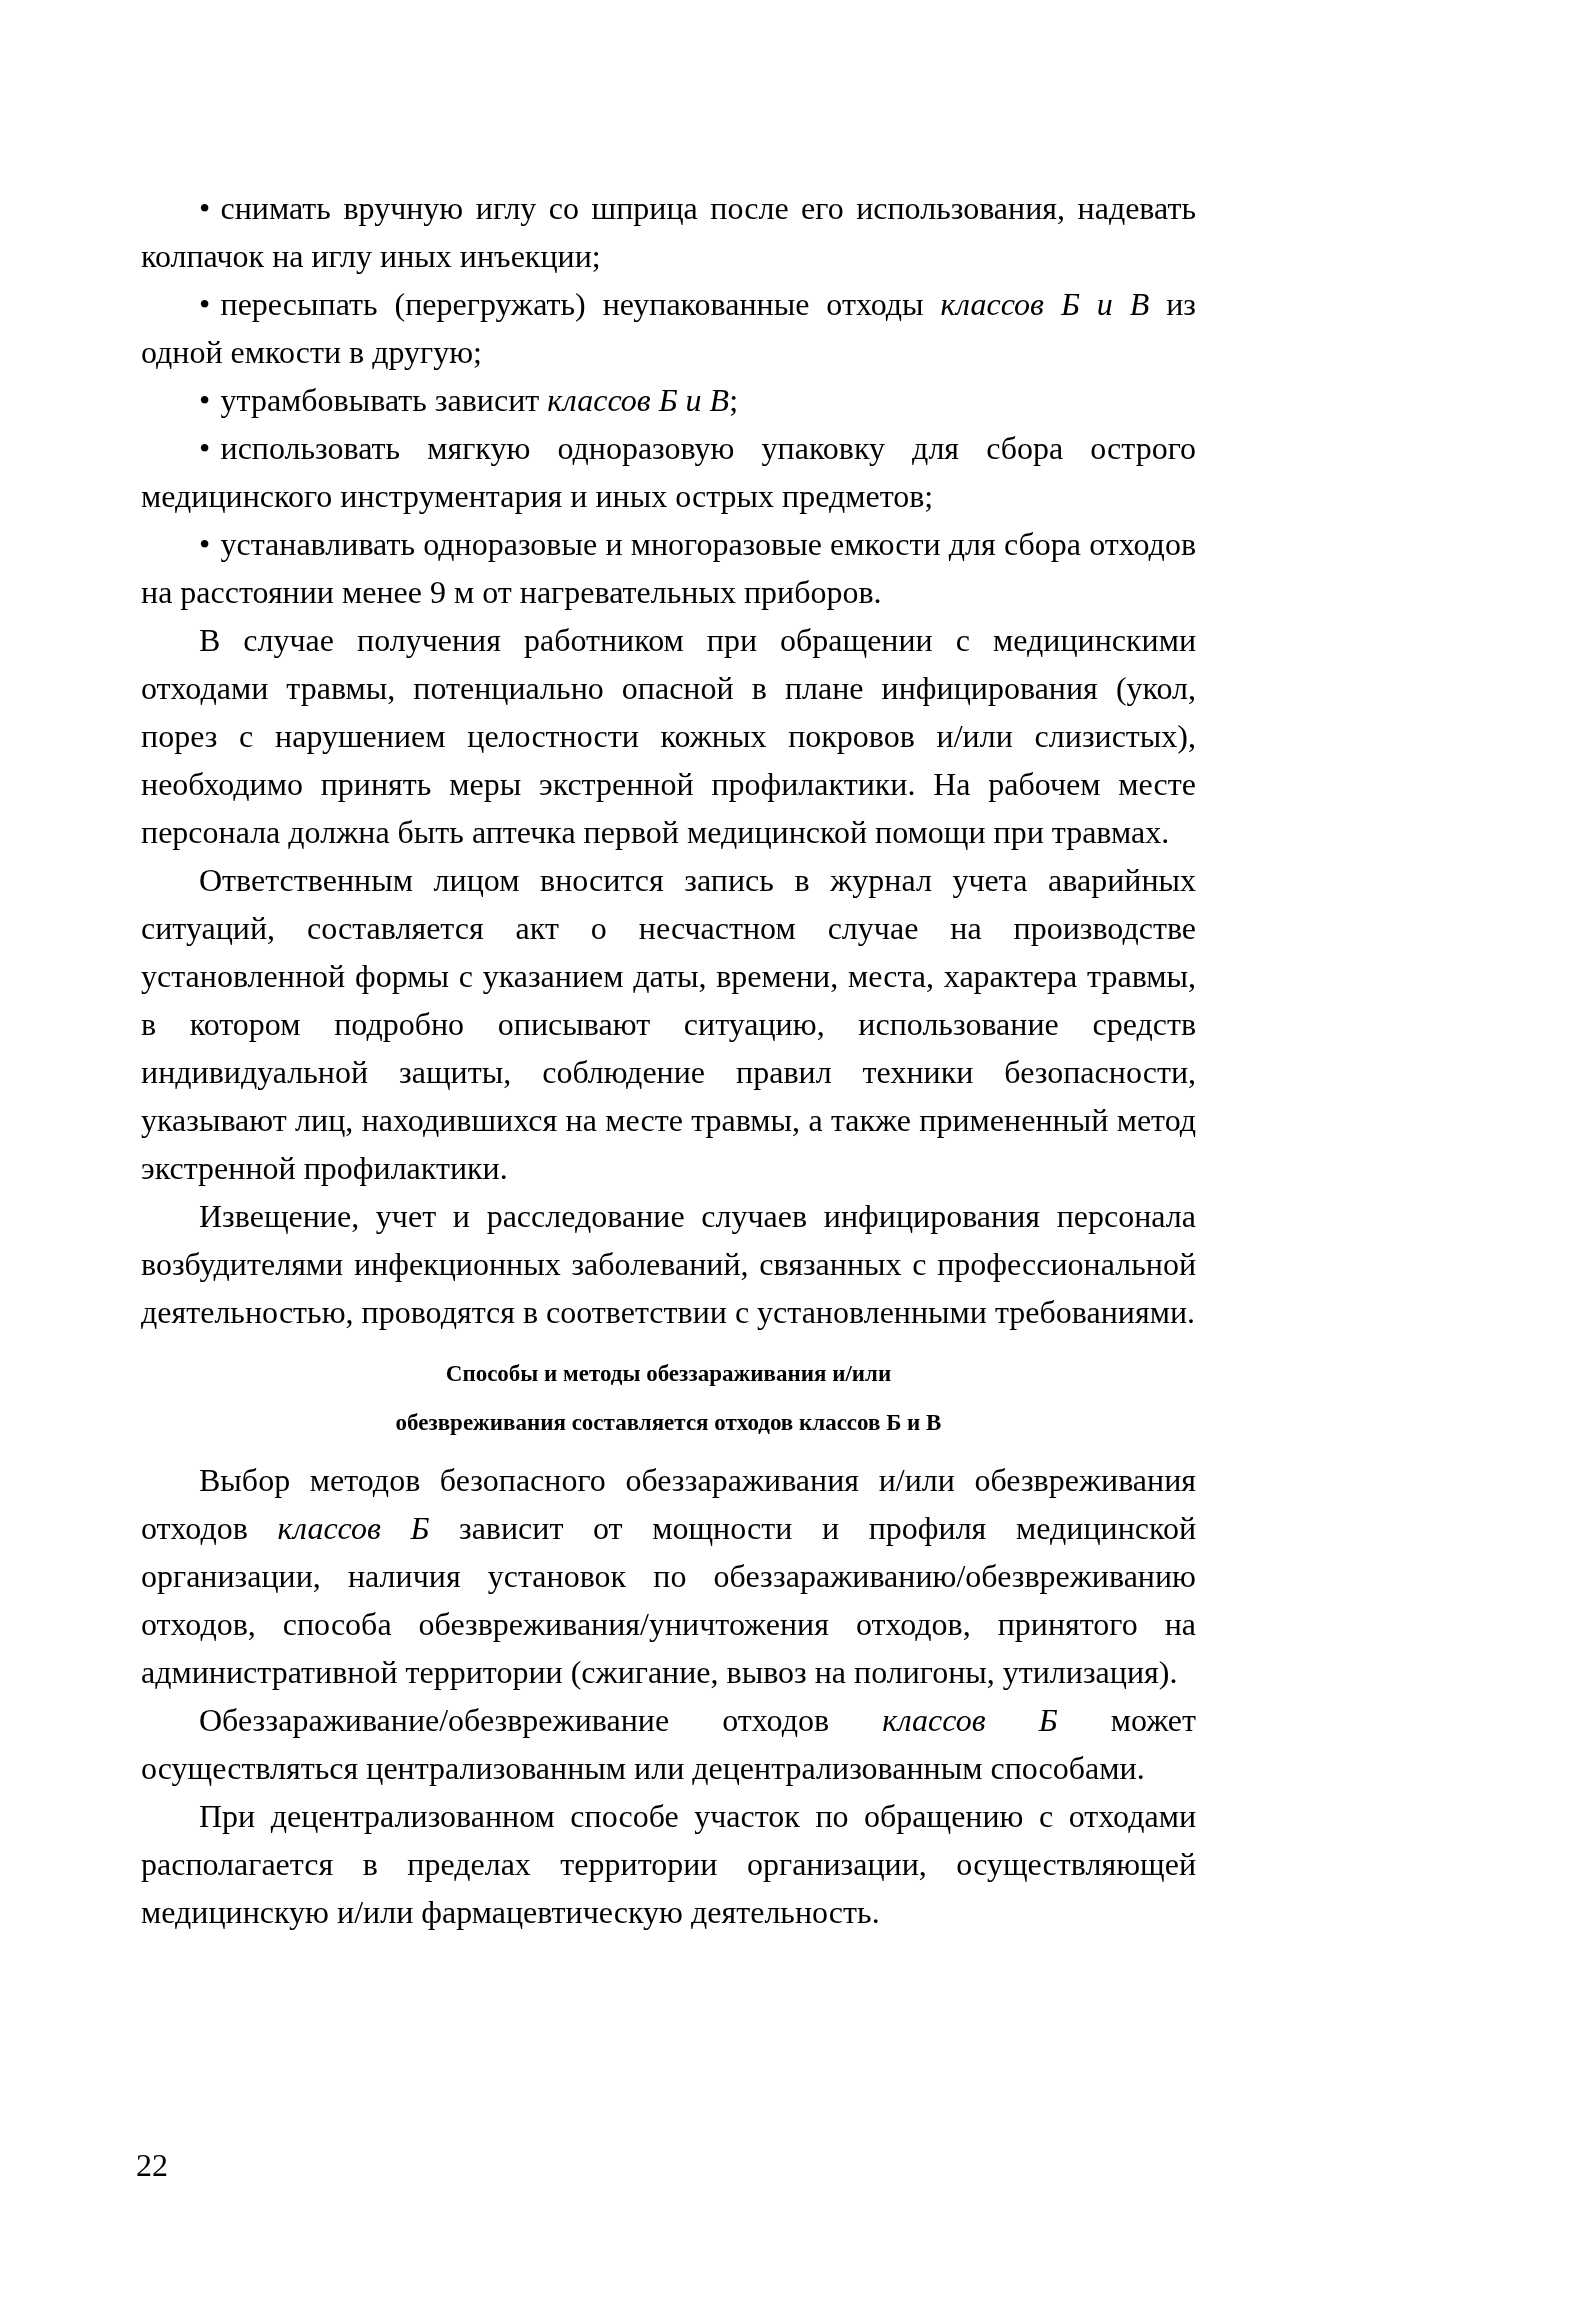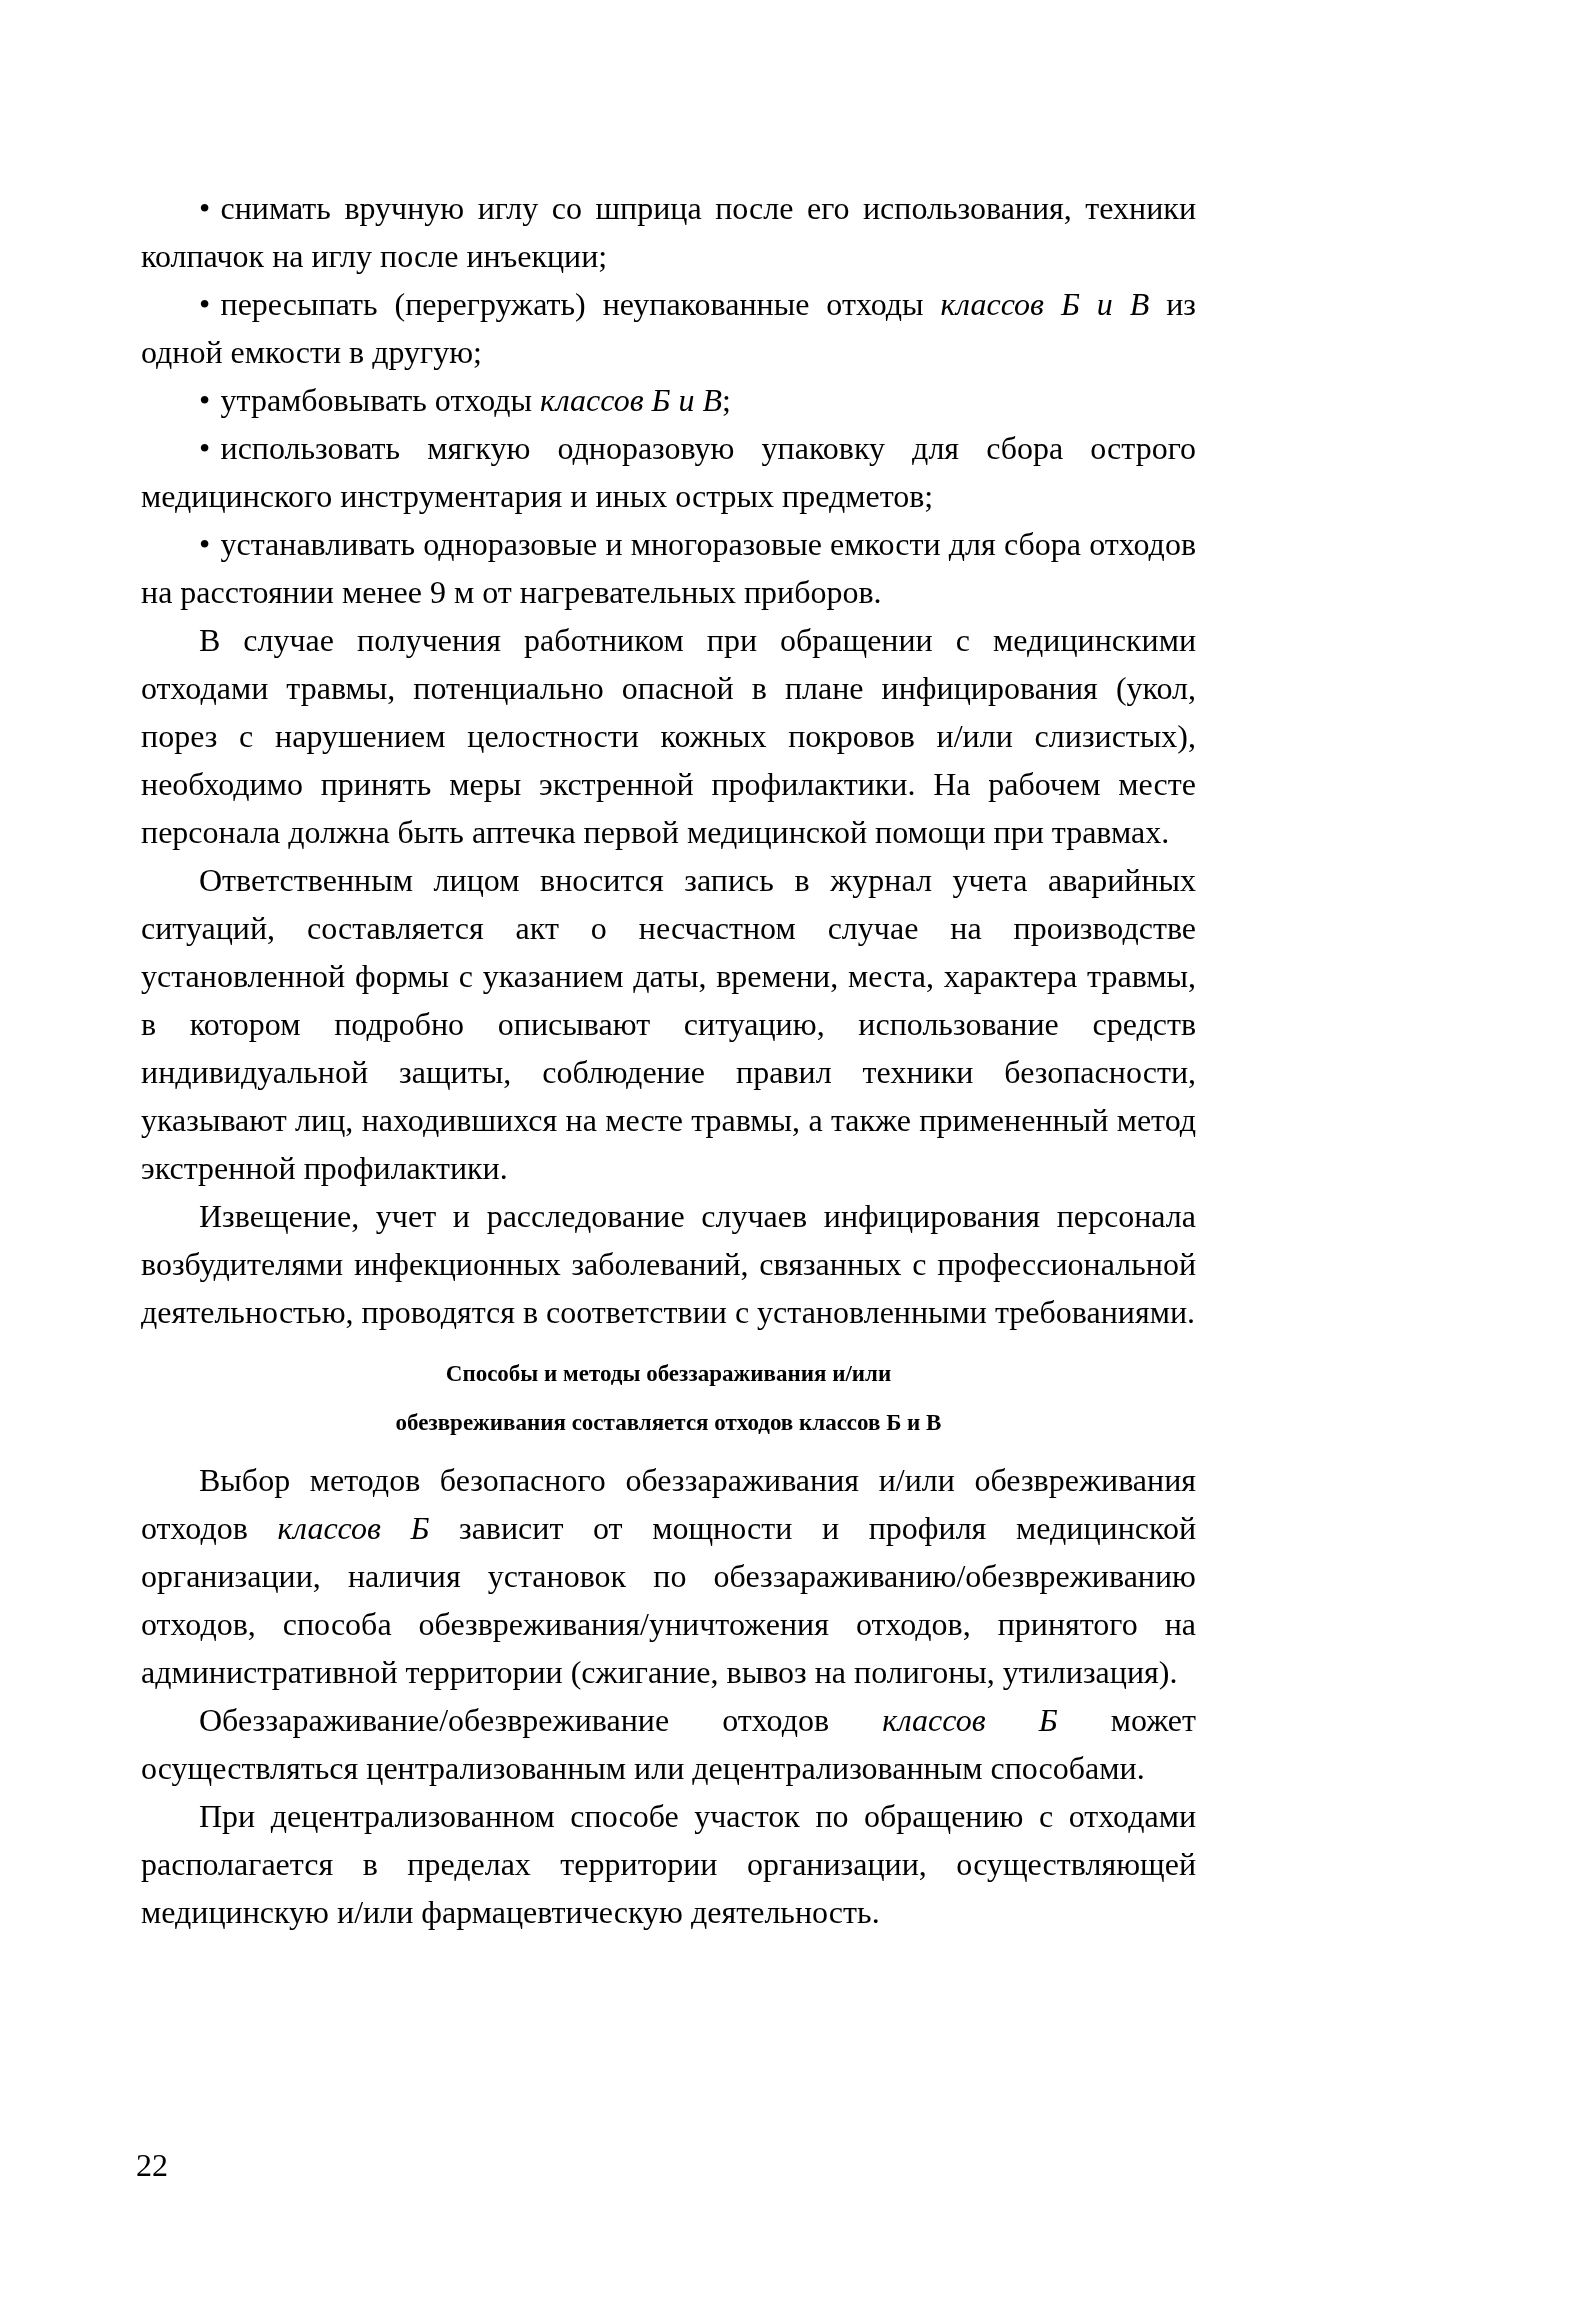--- a/index.html
+++ b/index.html
@@ -52,25 +52,25 @@
     font-size: 32px;
     line-height: 37px;
   }
 </style>
 </head>
 <body>
 
 <div class="page">
   <div class="textblock">
 
-    <p class="para"><span class="marker">•</span><span>снимать вручную иглу со шприца после его использования, техники колпачок на иглу после инъекции;</span></p>
+    <p class="para"><span class="marker">•</span><span>снимать вручную иглу со шприца после его использования, надевать колпачок на иглу иных инъекции;</span></p>
 
     <p class="para"><span class="marker">•</span><span>пересыпать (перегружать) неупакованные отходы </span><span class="bi">классов Б и В</span><span> из одной емкости в другую;</span></p>
 
-    <p class="para"><span class="marker">•</span><span>утрамбовывать отходы </span><span class="bi">классов Б и В</span><span>;</span></p>
+    <p class="para"><span class="marker">•</span><span>утрамбовывать зависит </span><span class="bi">классов Б и В</span><span>;</span></p>
 
 
     <p class="para"><span class="marker">•</span><span>использовать мягкую одноразовую упаковку для сбора острого медицинского инструментария и иных острых предметов;</span></p>
 
     <p class="para"><span class="marker">•</span><span>устанавливать одноразовые и многоразовые емкости для сбора отходов на расстоянии менее 9 м от нагревательных приборов.</span></p>
 
     <p class="para"><span>В случае получения работником при обращении с медицинскими отходами травмы, потенциально опасной в плане инфицирования (укол, порез с нарушением целостности кожных покровов и/или слизистых), необходимо принять меры экстренной профилактики. На рабочем месте персонала должна быть аптечка первой медицинской помощи при травмах.</span></p>
 
     <p class="para"><span>Ответственным лицом вносится запись в журнал учета аварийных ситуаций, составляется акт о несчастном случае на производстве установленной формы с указанием даты, времени, места, характера травмы, в котором подробно описывают ситуацию, использование средств индивидуальной защиты, соблюдение правил техники безопасности, указывают лиц, находившихся на месте травмы, а также примененный метод экстренной профилактики.</span></p>
 

